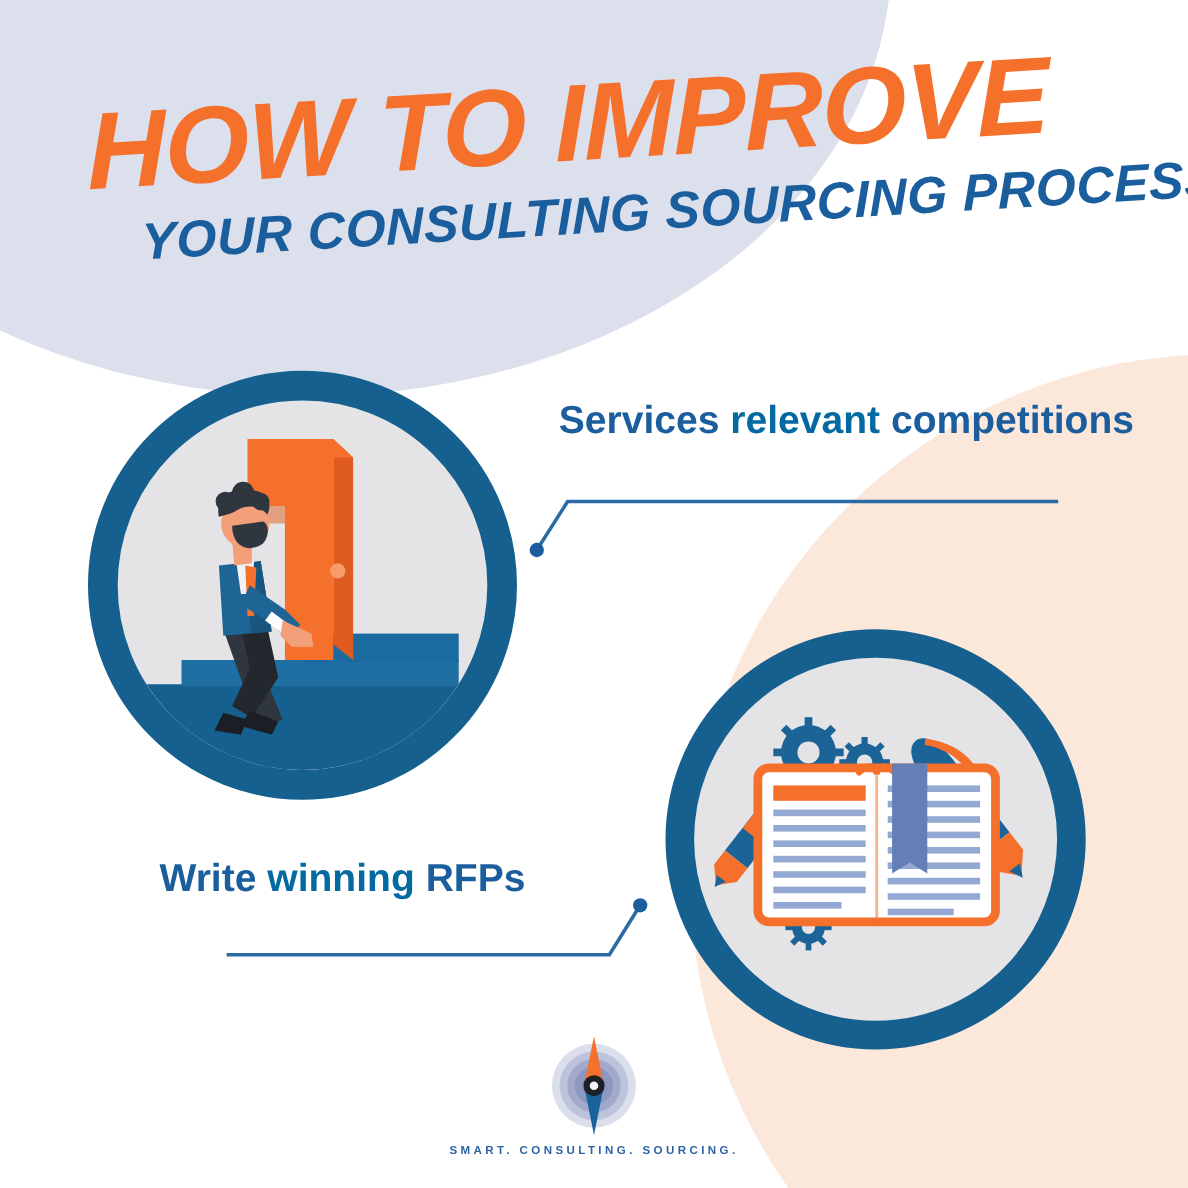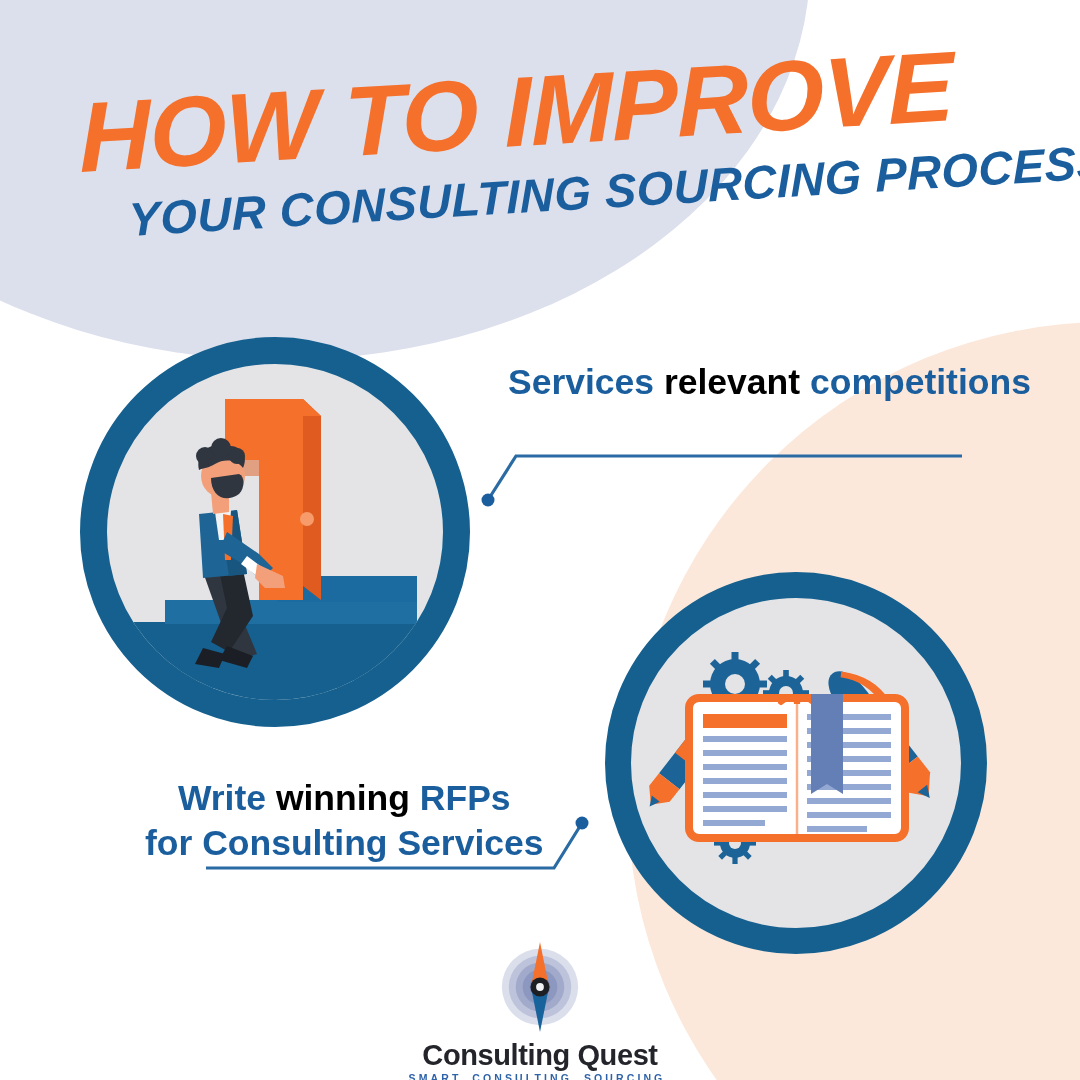--- a/index.html
+++ b/index.html
@@ -114,27 +114,27 @@
 
   
   .callout { position: absolute; z-index: 6; }
   .callout-text {
     font-size: 35.5px;
     line-height: 45px;
     font-weight: bold;
     color: #1b5e9e;
     white-space: nowrap;
   }
-  .hl { color: #000000; }
+  .hl { color: #0369a1; }
 
   #callout-one { left: 508px; top: 360px; }
   #callout-one .callout-text { text-align: left; }
 
   #callout-two { left: 145px; top: 776px; }
-  #callout-two .callout-text { text-align: center; }
+  #callout-two .callout-text { text-align: left; }
 
   .connector {
     position: absolute;
     z-index: 6;
     overflow: visible;
   }
   #connector-one { left: 470px; top: 440px; width: 510px; height: 80px; }
   #connector-two { left: 190px; top: 808px; width: 410px; height: 80px; }
 
   
@@ -346,36 +346,34 @@
   </div>
   <svg class="connector" id="connector-one" viewBox="0 0 510 80">
     <path d="M18 60 L46 16 L492 16" fill="none" stroke="#2a6ba4" stroke-width="3.2" stroke-linejoin="miter"></path>
     <circle cx="18" cy="60" r="6.5" fill="#1b5e9e"></circle>
   </svg>
 
   <div class="callout" id="callout-two">
     <div class="callout-text">
       <span>Write </span><span class="hl">winning</span><span> RFPs</span>
     </div>
-    <div class="callout-text">for Consulting Services</div>
   </div>
   <svg class="connector" id="connector-two" viewBox="0 0 410 80">
     <path d="M392 15 L364 60 L16 60" fill="none" stroke="#2a6ba4" stroke-width="3.2" stroke-linejoin="miter"></path>
     <circle cx="392" cy="15" r="6.5" fill="#1b5e9e"></circle>
   </svg>
 
   <div class="logo-block">
     <svg class="logo-mark" viewBox="0 0 120 120">
       <circle cx="60" cy="60" r="44" fill="#a9b0d0" opacity="0.42"></circle>
       <circle cx="60" cy="60" r="36" fill="#98a2c6" opacity="0.45"></circle>
       <circle cx="60" cy="60" r="28" fill="#8792bd" opacity="0.5"></circle>
       <circle cx="60" cy="60" r="20" fill="#7b88b6" opacity="0.55"></circle>
       <circle cx="60" cy="60" r="12" fill="#6f7dae" opacity="0.6"></circle>
       <path d="M60 8 L70 58 L50 58 Z" fill="#f4702b"></path>
       <path d="M60 112 L50 62 L70 62 Z" fill="#18639b"></path>
       <circle cx="60" cy="60" r="11" fill="#1d1f24"></circle>
       <circle cx="60" cy="60" r="4.5" fill="#f2f2f4"></circle>
     </svg>
-    <div class="logo-name">Consulting Quest</div>
     <div class="logo-tagline">SMART. CONSULTING. SOURCING.</div>
   </div>
 
 </div>
 
 </body></html>

